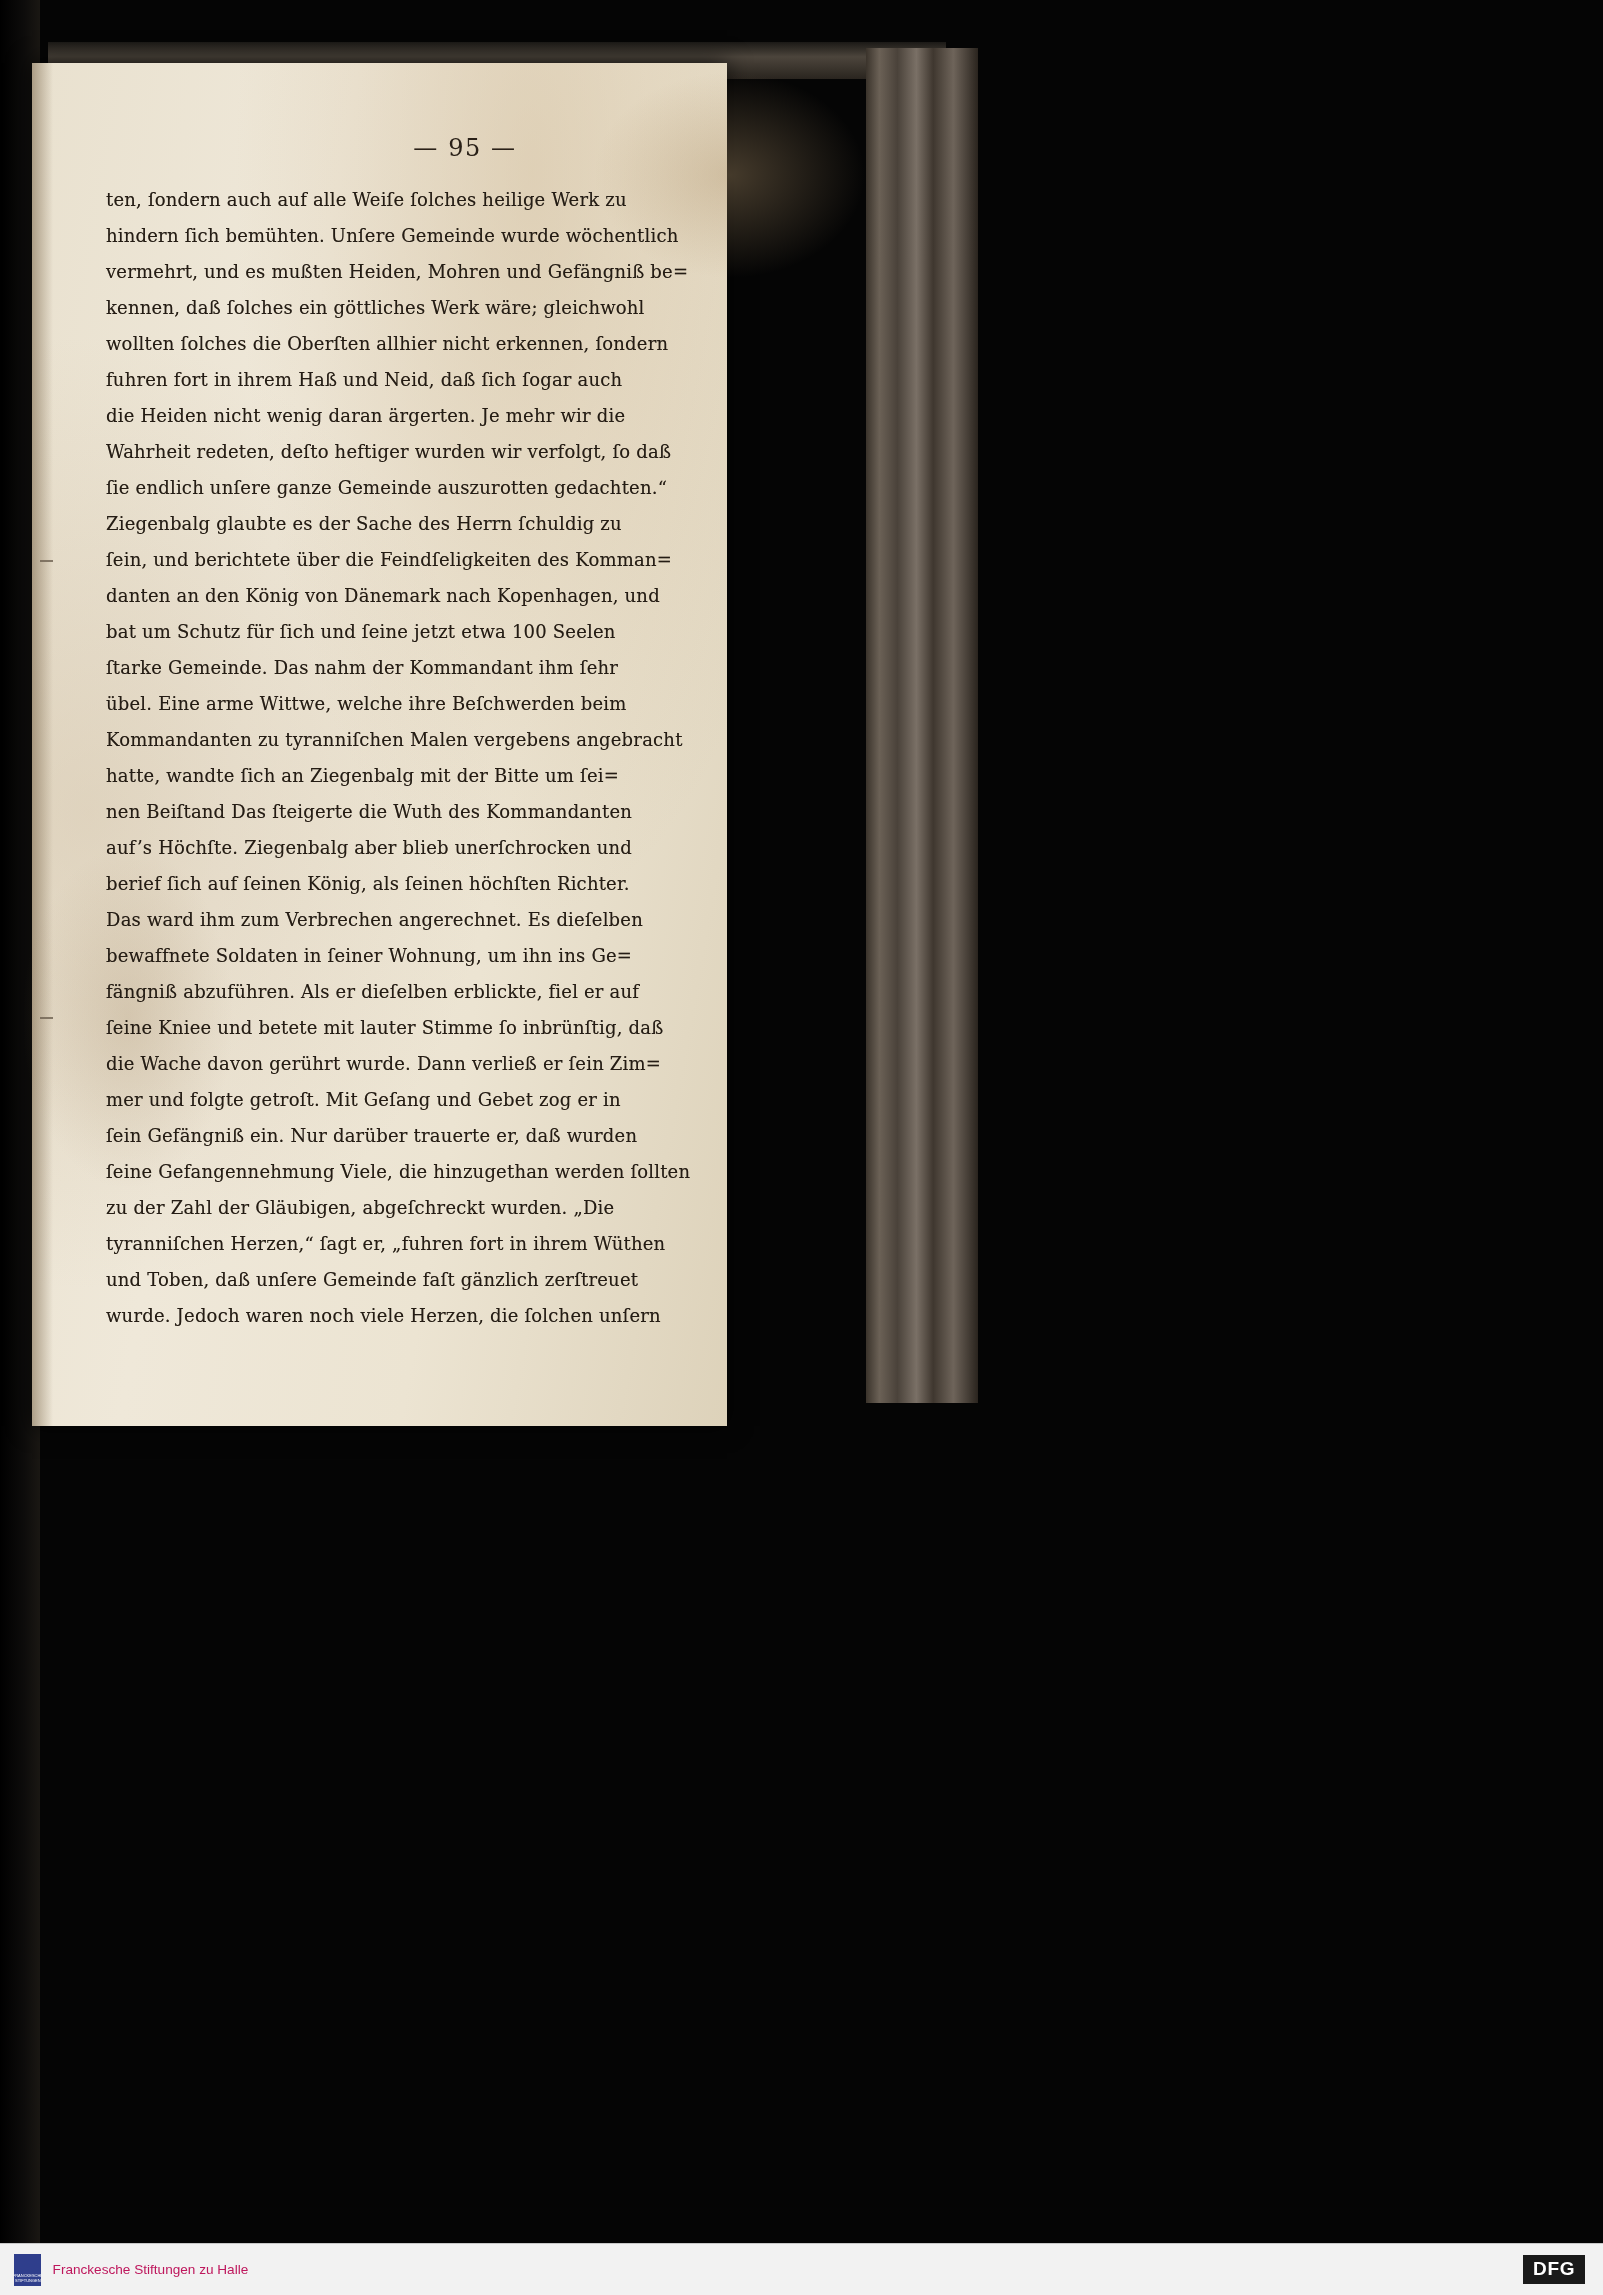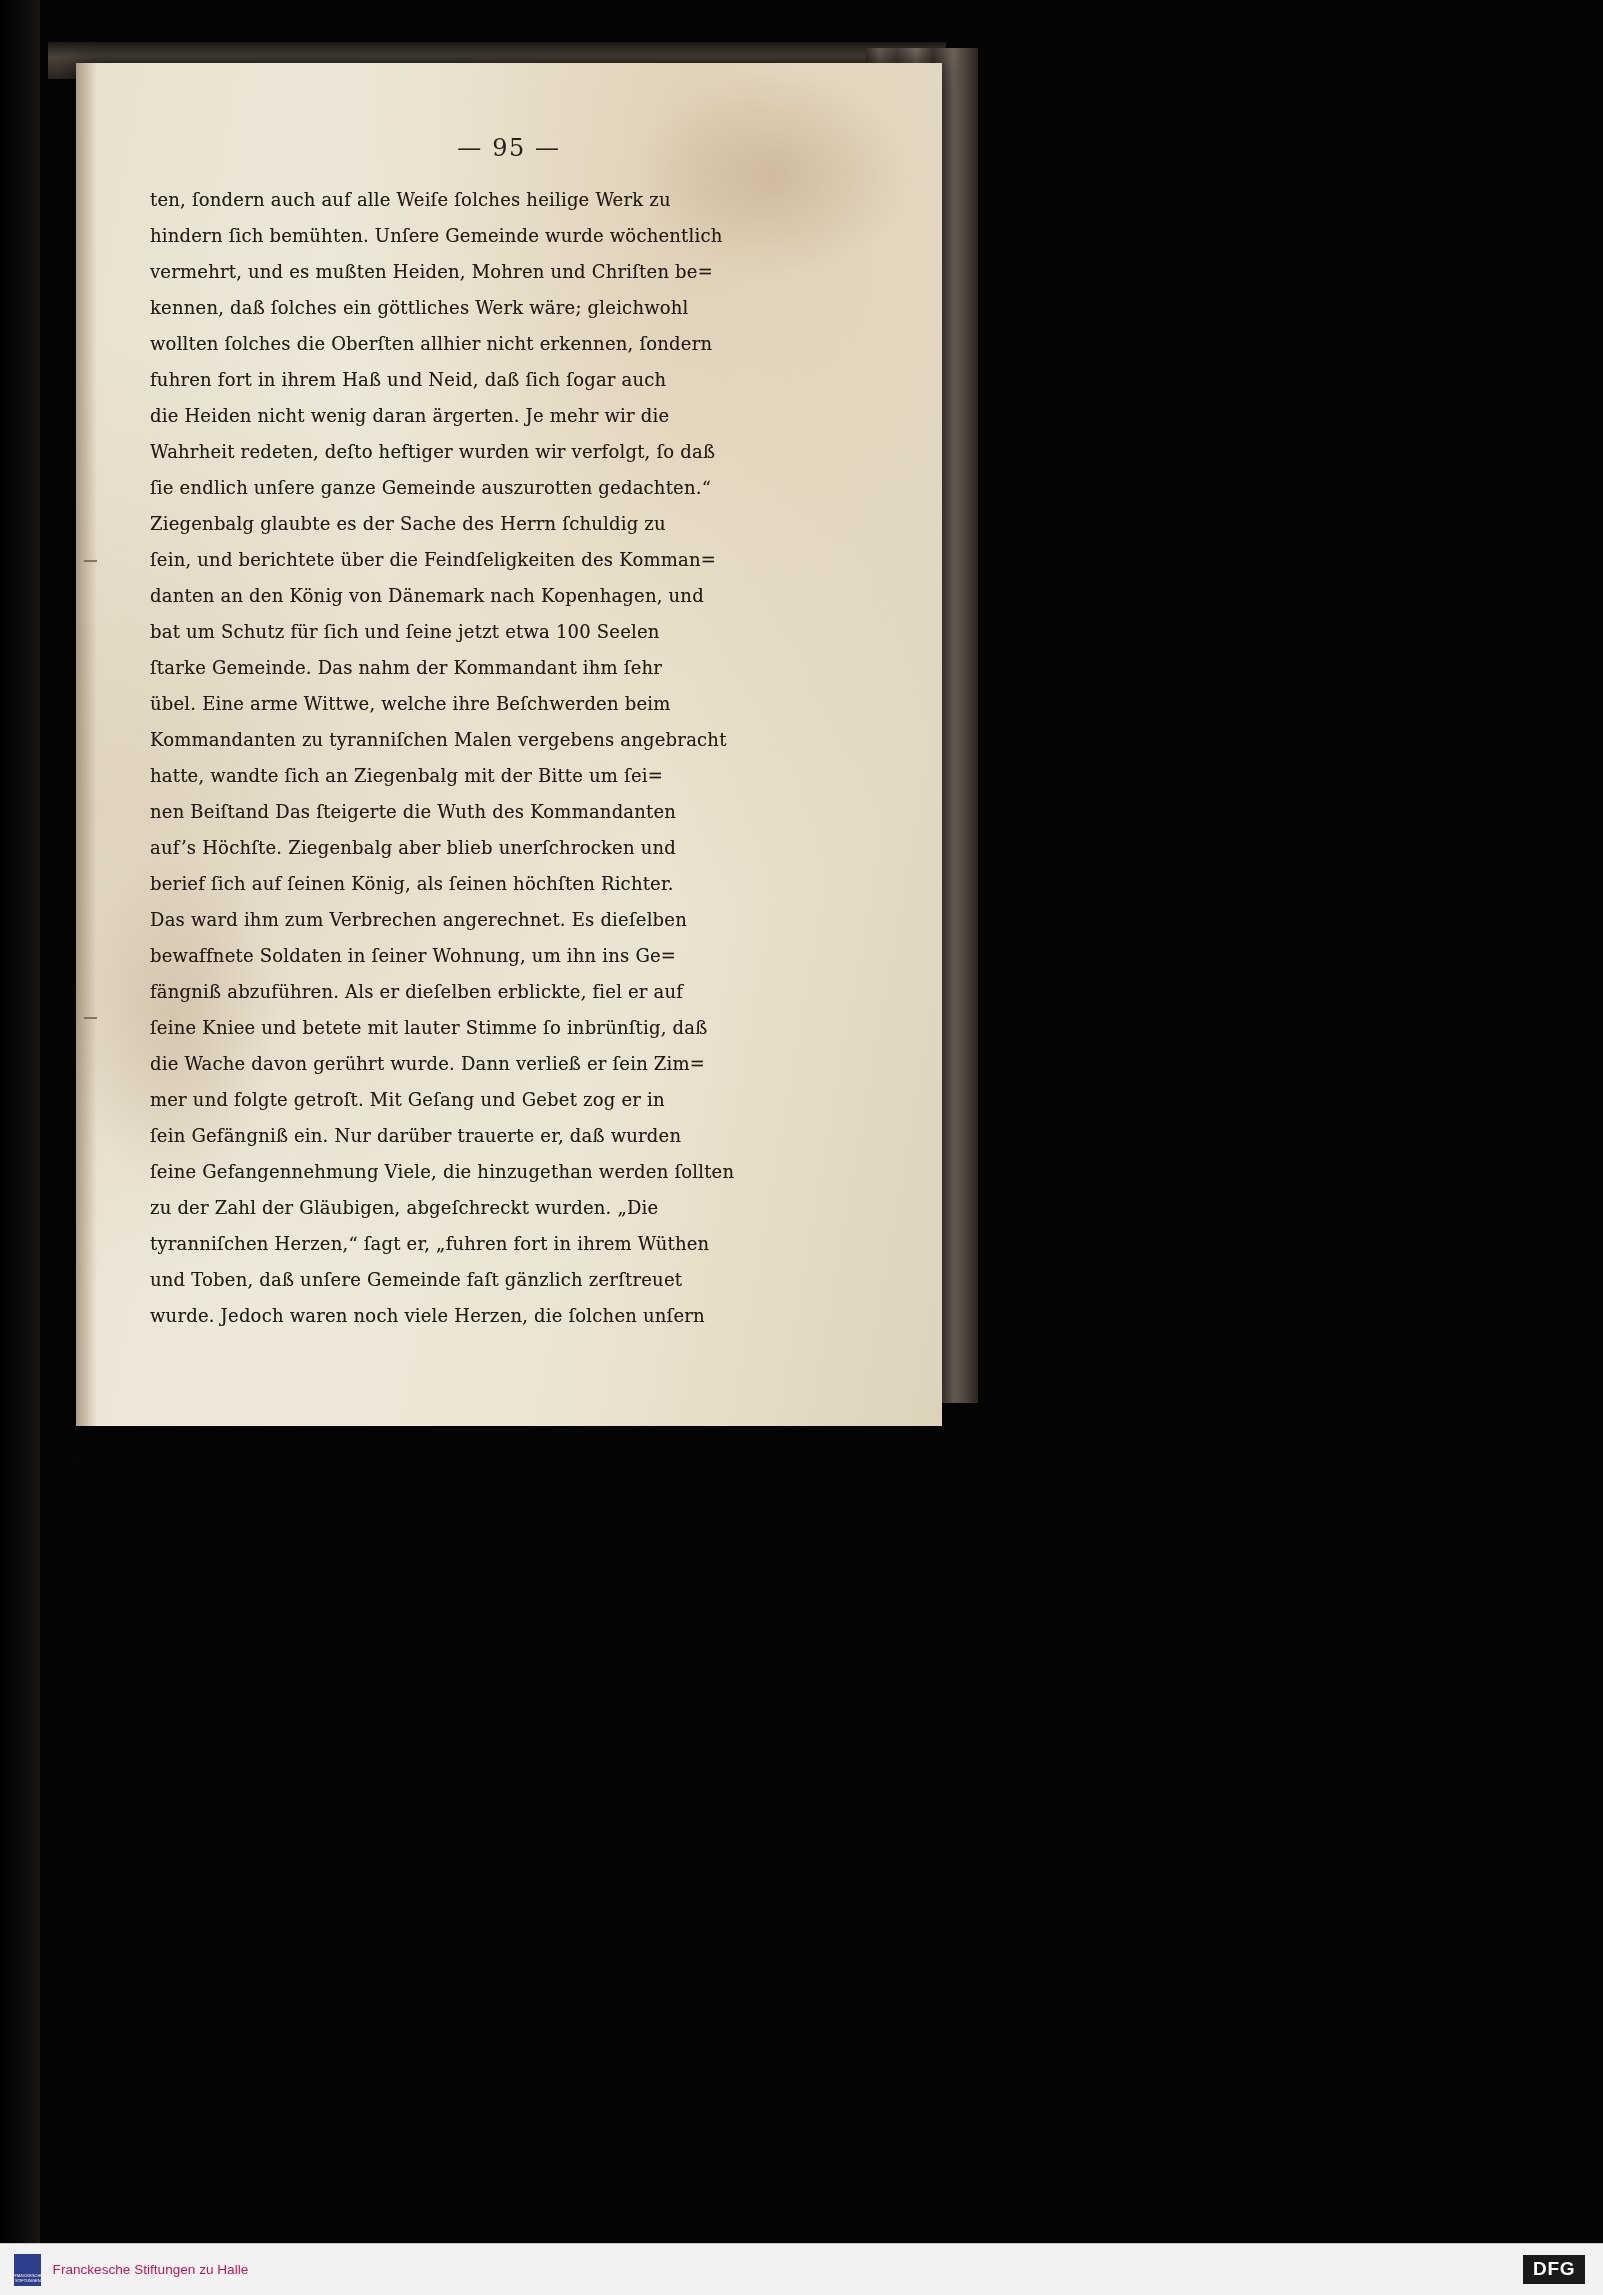--- a/index.html
+++ b/index.html
@@ -49,28 +49,27 @@
     width: 40px;
     height: 2295px;
     background: linear-gradient(90deg, #000 0%, #0d0c0b 60%, #1a1713 100%);
   }
 
   
   .page {
     position: absolute;
     left: 32px;
     top: 63px;
-    width: 866px;
+    width: 695px;
     height: 1363px;
     background:
       radial-gradient(ellipse at 72% 8%, rgba(205,182,146,0.45) 0%, rgba(205,182,146,0) 42%),
       radial-gradient(ellipse at 8% 55%, rgba(198,178,148,0.35) 0%, rgba(198,178,148,0) 45%),
       linear-gradient(100deg, #e9e1cf 0%, #efe8d9 35%, #ece4d2 65%, #ddd2ba 100%);
     box-shadow: 0 0 22.4px rgba(0,0,0,0.75);
-    margin-left: 44px;
   }
   .page-stain-a {
     position: absolute;
     left: 561px; top: 8px;
     width: 273px; height: 208px;
     background: radial-gradient(ellipse at center, rgba(176,148,108,0.38) 0%, rgba(176,148,108,0) 70%);
     pointer-events: none;
   }
   .page-stain-b {
     position: absolute;
@@ -187,21 +186,21 @@
   <div class="page-stain-b"></div>
 
   <div class="binding-mark" style="top:497px;"></div>
   <div class="binding-mark" style="top:954px;"></div>
 
   <div class="folio">—  95  —</div>
 
   <div class="textblock">
     <div class="line">ten, ſondern auch auf alle Weiſe ſolches heilige Werk zu</div>
     <div class="line">hindern ſich bemühten.   Unſere Gemeinde wurde wöchentlich</div>
-    <div class="line">vermehrt, und es mußten Heiden, Mohren und Chriſten be=</div>
+    <div class="line">vermehrt, und es mußten Heiden, Mohren und Gefängniß be=</div>
     <div class="line">kennen, daß ſolches ein göttliches Werk wäre;  gleichwohl</div>
     <div class="line">wollten ſolches die Oberſten allhier nicht erkennen, ſondern</div>
     <div class="line">fuhren fort in ihrem Haß und Neid, daß ſich ſogar auch</div>
     <div class="line">die Heiden nicht wenig daran ärgerten.   Je mehr wir die</div>
     <div class="line">Wahrheit redeten, deſto heftiger wurden wir verfolgt, ſo daß</div>
     <div class="line">ſie endlich unſere ganze Gemeinde auszurotten gedachten.“</div>
     <div class="line">Ziegenbalg glaubte es der Sache des Herrn ſchuldig zu</div>
     <div class="line">ſein, und berichtete über die Feindſeligkeiten des Komman=</div>
     <div class="line">danten an den König von Dänemark nach Kopenhagen, und</div>
     <div class="line">bat um Schutz für ſich und ſeine jetzt etwa 100 Seelen</div>

